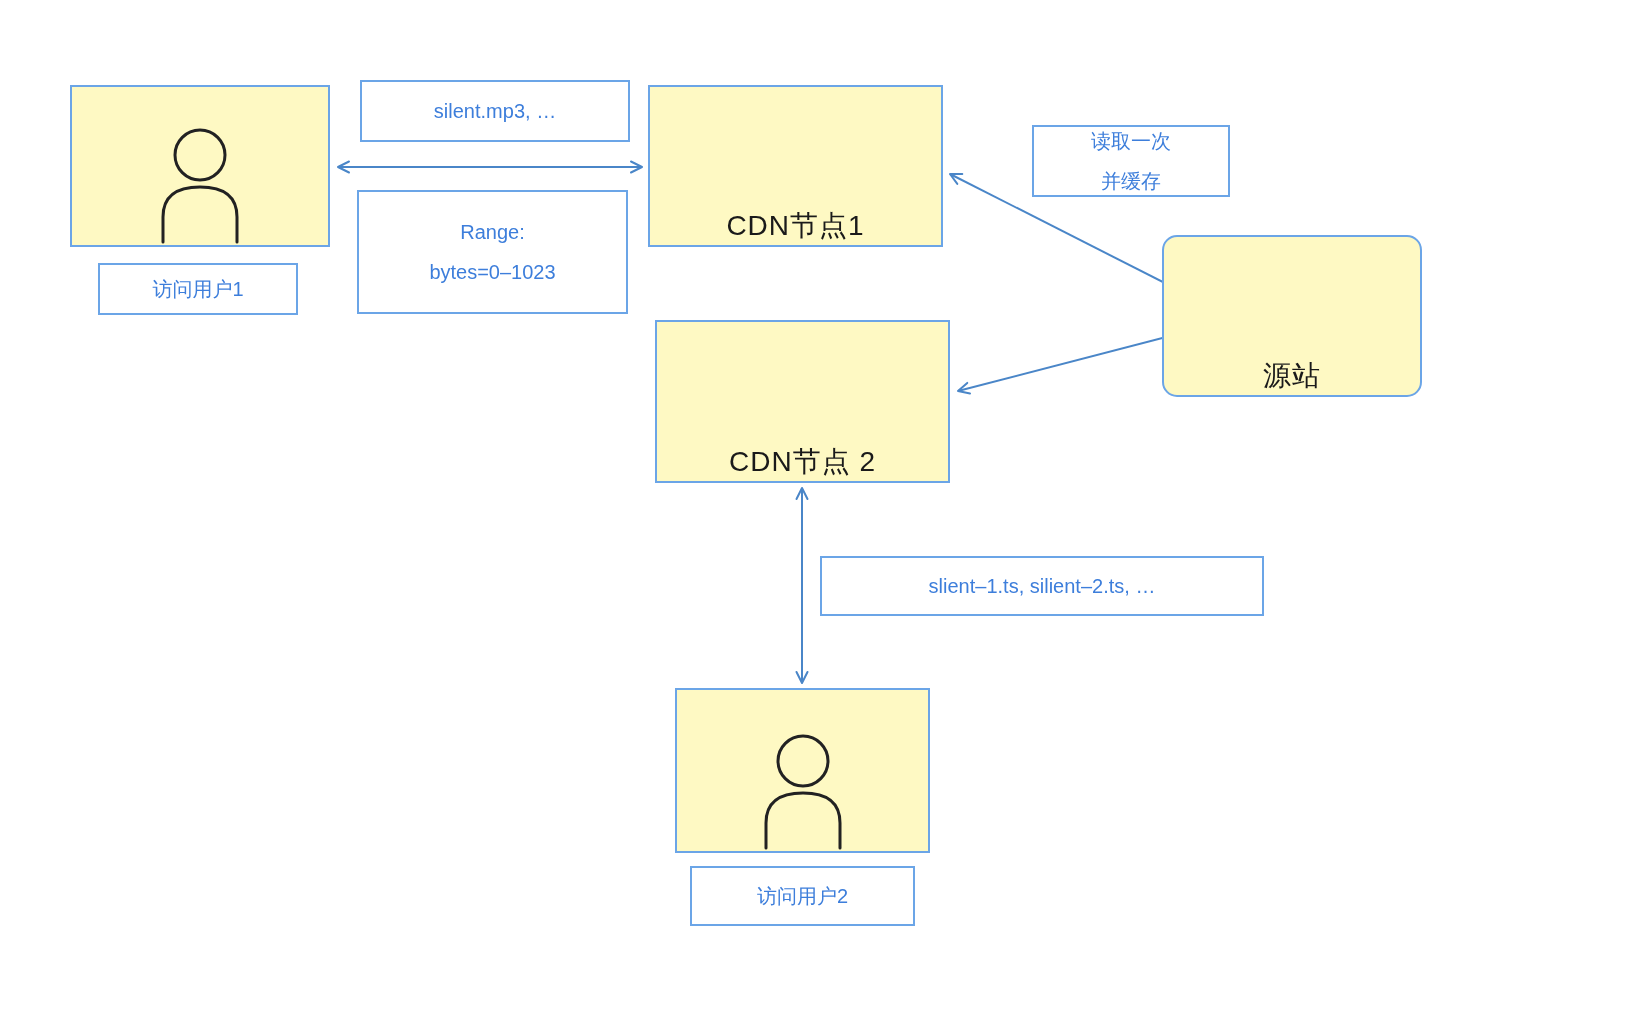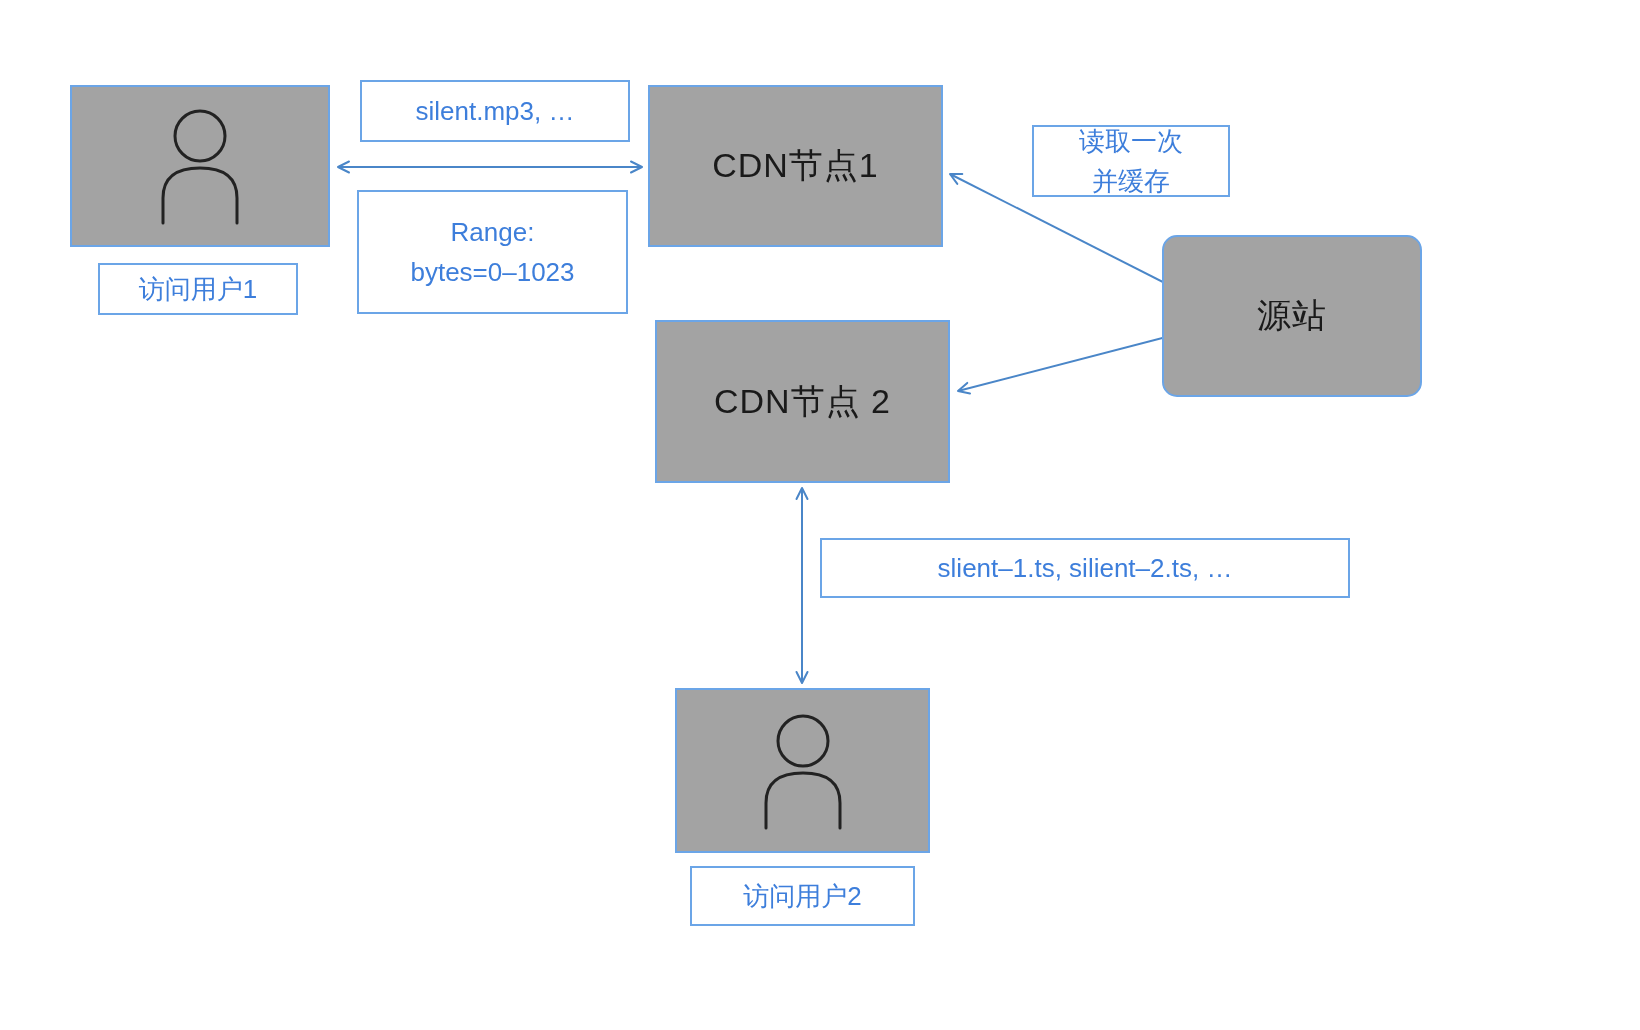--- a/index.html
+++ b/index.html
@@ -16,34 +16,34 @@
     font-family: "Liberation Sans", "DejaVu Sans", sans-serif;
     overflow: hidden;
   }
   .canvas { position: relative; width: 1640px; height: 1030px; background: #ffffff; }
   .arrow-layer { position: absolute; left: 0; top: 0; z-index: 0; }
   .arrow-line { stroke: var(--arrow); stroke-width: 2; fill: none; }
   .arrow-head { stroke: var(--arrow); stroke-width: 2; fill: none; stroke-linecap: round; stroke-linejoin: round; }
 
   .node-box {
     position: absolute; z-index: 1;
-    background: #a3a3a3;
+    background: #fef9c3;
     border: 2px solid var(--box-border);
-    display: flex; align-items: center; justify-content: center;
+    display: flex; align-items: flex-end; justify-content: center;
     color: var(--node-text);
-    font-size: 34px;
+    font-size: 28px;
     letter-spacing: 1px;
   }
   .label-box {
     position: absolute; z-index: 2;
     background: #ffffff;
     border: 2px solid var(--box-border);
     display: flex; flex-direction: column; align-items: center; justify-content: center;
     color: var(--label-text);
-    font-size: 26px;
+    font-size: 20px;
     line-height: 40px;
     text-align: center;
   }
   .person-icon-svg { display: block; }
   .person-stroke { stroke: var(--icon-stroke); stroke-width: 3; fill: none; stroke-linecap: round; }
 </style>
 </head>
 <body>
 
 <div class="canvas">
@@ -89,21 +89,21 @@
   </div>
 
   <div class="node-box" style="left:1162px; top:235px; width:260px; height:162px;border-radius:15px;">
     <span>源站</span>
   </div>
 
   <div class="node-box" style="left:655px; top:320px; width:295px; height:163px;">
     <span>CDN节点 2</span>
   </div>
 
-  <div class="label-box" style="left:820px; top:538px; width:530px; height:60px;">
+  <div class="label-box" style="left:820px; top:556px; width:444px; height:60px;">
     <span>slient–1.ts, silient–2.ts, …</span>
   </div>
 
   <div class="node-box" style="left:675px; top:688px; width:255px; height:165px;">
     <svg class="person-icon-svg" width="100" height="120" viewBox="0 0 100 120" xmlns="http://www.w3.org/2000/svg">
       <circle class="person-stroke" cx="50" cy="30" r="25"></circle>
       <path class="person-stroke" d="M 13 117 L 13 92 Q 13 62 50 62 Q 87 62 87 92 L 87 117"></path>
     </svg>
   </div>
   <div class="label-box" style="left:690px; top:866px; width:225px; height:60px;">

